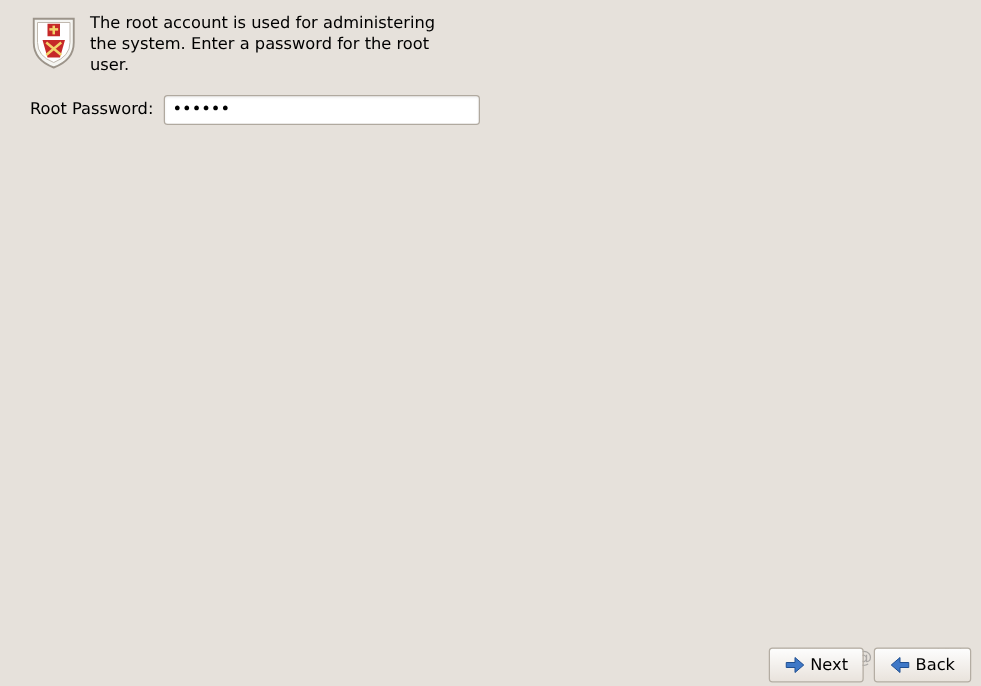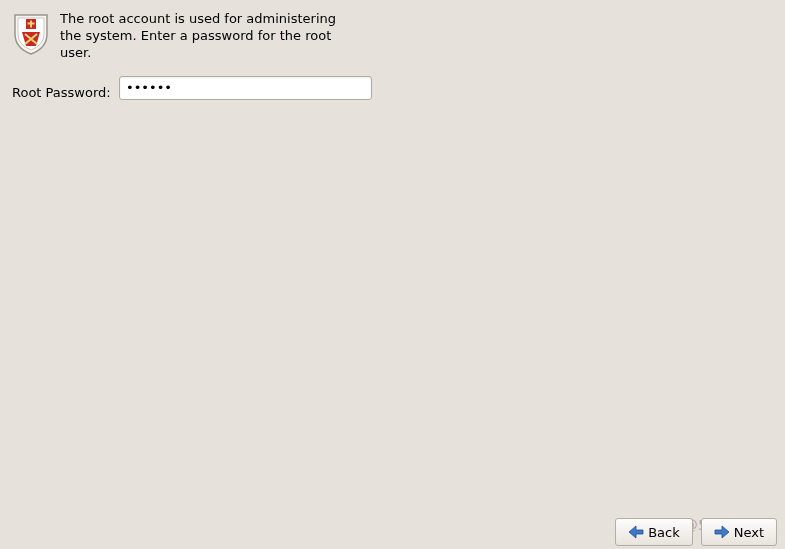--- a/index.html
+++ b/index.html
@@ -7,41 +7,41 @@
       width: 785px;
       height: 549px;
       background: #e6e1db;
       font-family: "DejaVu Sans", "Liberation Sans", sans-serif;
       font-size: 13px;
       color: #000;
       position: relative;
       overflow: hidden;
     }
     .content {
-      padding: 11px 12px;
+      padding: 11px 24px;
     }
     .header-row {
       display: flex;
       align-items: flex-start;
       gap: 10px;
       margin-bottom: 14px;
     }
     .shield-icon {
       width: 38px;
       height: 44px;
       flex-shrink: 0;
       margin-top: 1px;
     }
     .description {
       max-width: 300px;
       line-height: 1.3;
     }
     .form-row {
       display: flex;
-      align-items: flex-end;
+      align-items: center;
       margin-bottom: 8px;
     }
     .form-label {
       width: 107px;
       text-align: left;
       padding-right: 6px;
     }
     .form-input {
       width: 253px;
       height: 24px;
@@ -122,26 +122,26 @@
 
 
 </div>
 
 <div class="watermark">@51CTO博客</div>
 
 <div class="footer">
   <button class="nav-button">
     <span>
       <svg width="16" height="14" viewBox="0 0 16 14">
+        <path d="M8 1 L15 7 L8 13 L8 9 L1 9 L1 5 L8 5 Z" fill="#3e78c7" stroke="#1f4f91" stroke-width="0.8"></path>
+      </svg>
+    </span>
+    <span>Next</span>
+  </button>
+  <button class="nav-button">
+    <span>
+      <svg width="16" height="14" viewBox="0 0 16 14">
         <path d="M8 1 L1 7 L8 13 L8 9 L15 9 L15 5 L8 5 Z" fill="#3e78c7" stroke="#1f4f91" stroke-width="0.8"></path>
       </svg>
     </span>
     <span>Back</span>
   </button>
-  <button class="nav-button">
-    <span>
-      <svg width="16" height="14" viewBox="0 0 16 14">
-        <path d="M8 1 L15 7 L8 13 L8 9 L1 9 L1 5 L8 5 Z" fill="#3e78c7" stroke="#1f4f91" stroke-width="0.8"></path>
-      </svg>
-    </span>
-    <span>Next</span>
-  </button>
 </div>
 
 </body></html>

